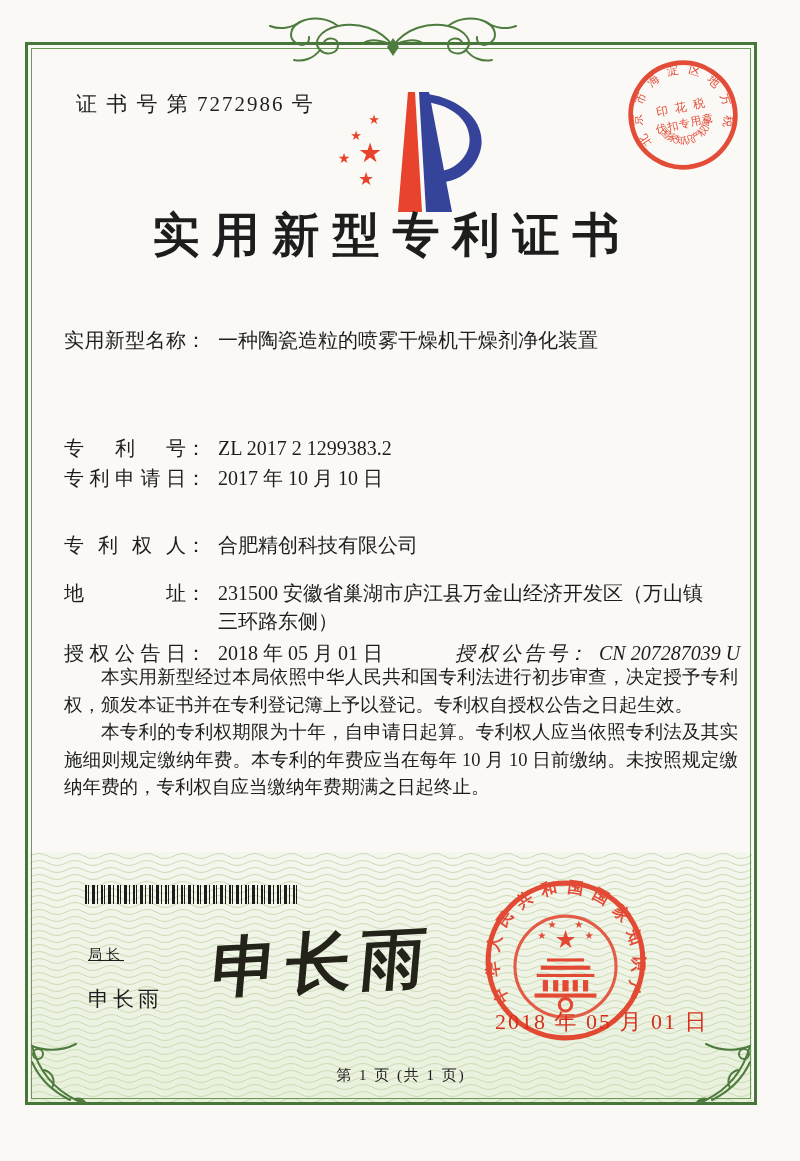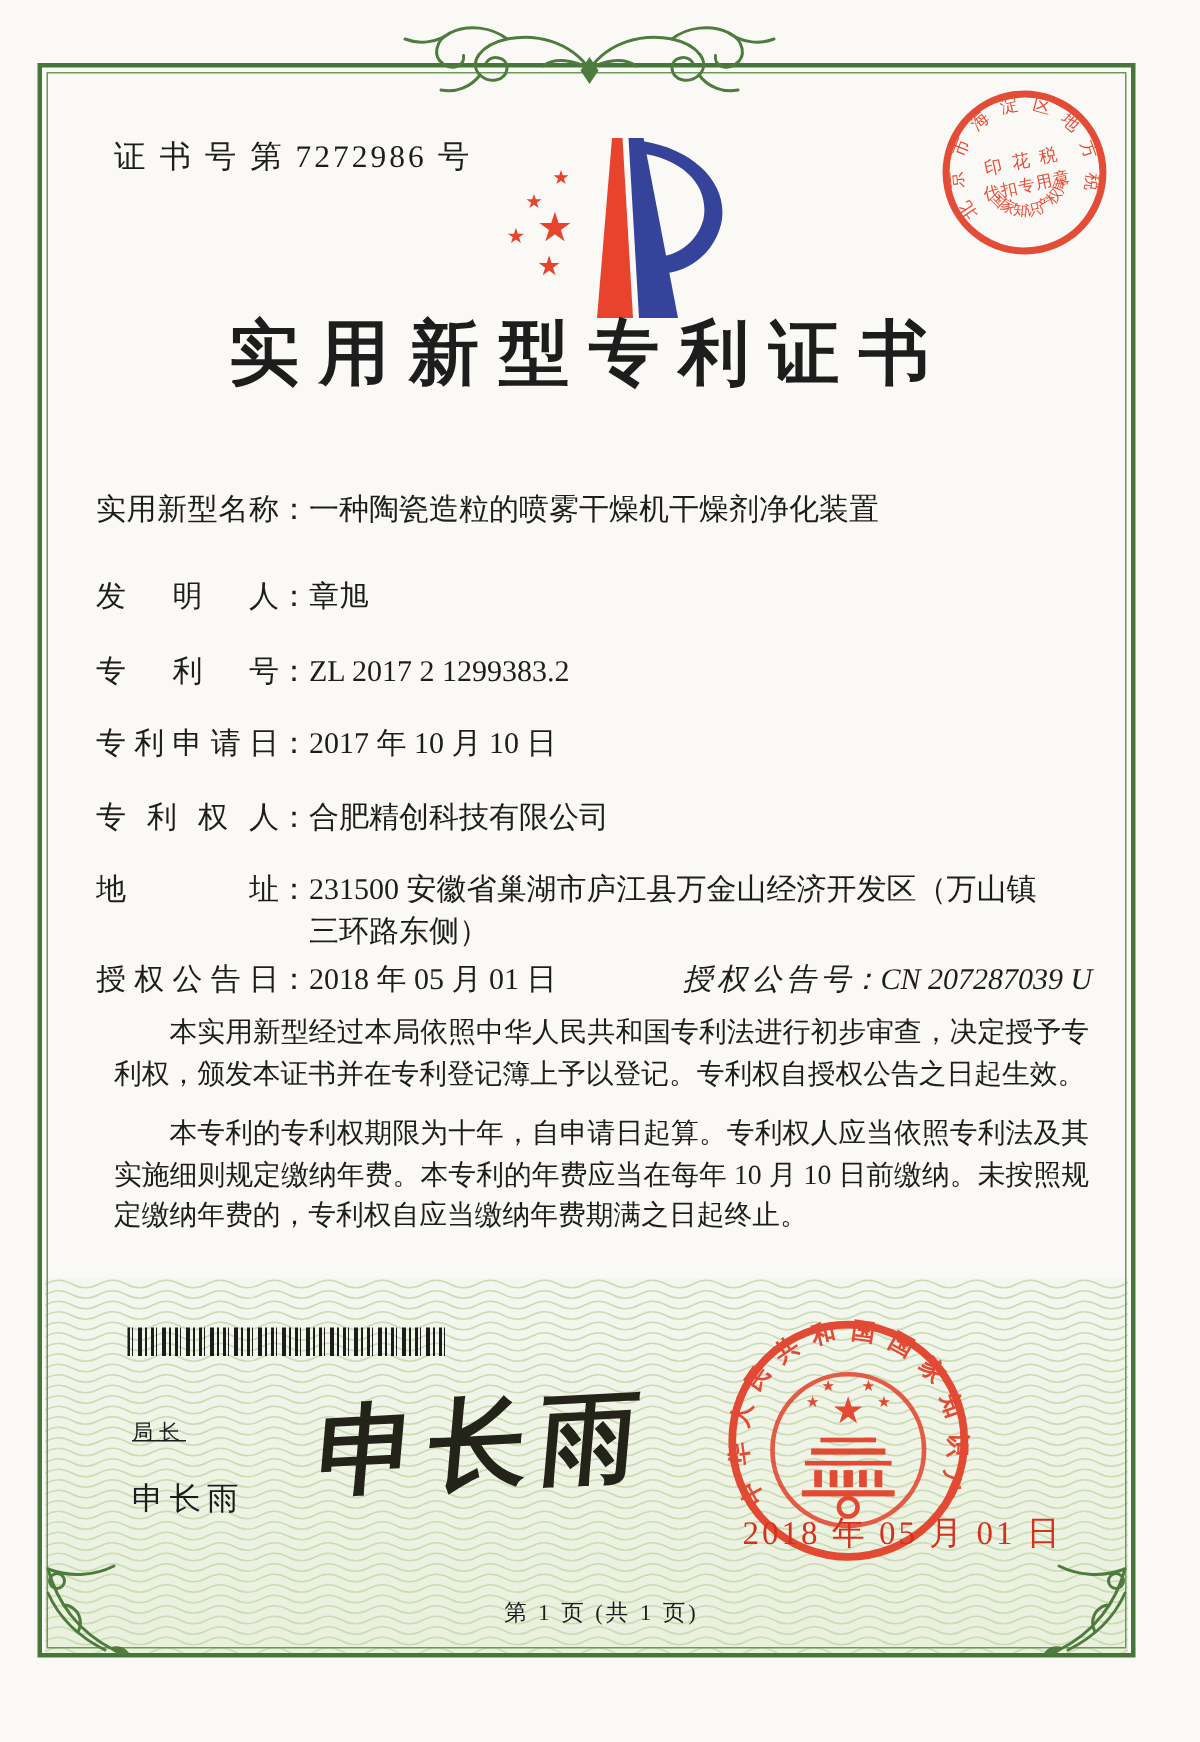--- a/index.html
+++ b/index.html
@@ -29,28 +29,28 @@
   
   .cert-no{position:absolute;left:76px;top:90px;font-size:21px;letter-spacing:2px;z-index:2;}
   .logo{position:absolute;left:316px;top:88px;width:170px;height:128px;z-index:2;}
   .title{position:absolute;left:25px;right:40px;top:204px;text-align:center;
     font-size:47px;font-weight:bold;letter-spacing:13px;padding-left:0;z-index:2;}
   
   .row{position:absolute;left:64px;right:58px;font-size:20px;line-height:28px;z-index:2;}
   .flabel{display:inline-block;width:122px;text-align:justify;text-align-last:justify;
     -moz-text-align-last:justify;text-justify:inter-character;vertical-align:top;}
   .colon{vertical-align:top;}
-  .fvalue{display:inline-block;vertical-align:top;white-space:pre-wrap;}
+  .fvalue{display:inline-block;vertical-align:top;white-space:pre-wrap;margin-left:12px;}
   .fvalue.addr{width:500px;font-family:Liberation Serif, serif;}
   .pair2{position:absolute;left:391px;top:0;font-style:italic;}
   .pair2 .flabel{width:112px;}
   
   .paras{position:absolute;left:64px;right:62px;top:664px;font-size:18.5px;
     line-height:27.5px;text-align:justify;z-index:2;}
-  .paras p{margin:12px;text-indent:2em;}
+  .paras p{margin:0;text-indent:2em;}
   
   .barcode{position:absolute;left:85px;top:885px;width:212px;height:19px;z-index:2;
     background:repeating-linear-gradient(90deg,
       #1c1c1c 0 2px,transparent 2px 3px,
       #1c1c1c 3px 4px,transparent 4px 7px,
       #1c1c1c 7px 10px,transparent 10px 12px,
       #1c1c1c 12px 13px,transparent 13px 16px);}
   .officer-title{position:absolute;left:88px;top:946px;font-size:14px;letter-spacing:4px;z-index:2;text-decoration:underline;}
   .officer-name{position:absolute;left:88px;top:985px;font-size:21px;letter-spacing:4px;z-index:2;}
   .signature{position:absolute;left:212px;top:918px;width:230px;font-size:66px;
@@ -164,27 +164,24 @@
     <path d="M92 4 L82 124 L106 124 L99 4 Z" fill="#e8432c"></path>
     <path d="M103 4 L110 124 L136 124 L113 4 Z" fill="#35439a"></path>
     <path d="M112 6 C150 12 172 38 164 64 C157 86 136 97 116 94 L114 83 C133 86 149 74 153 58 C157 37 141 18 110 14 Z" fill="#35439a"></path>
   </svg>
 
   <div class="title">实用新型专利证书</div>
 
   <div class="row" style="top:326px">
     <span class="flabel">实用新型名称</span><span class="colon">：</span><span class="fvalue">一种陶瓷造粒的喷雾干燥机干燥剂净化装置</span>
   </div>
-  <div class="row" style="top:384px">
-    <span class="flabel">发明人</span><span class="colon">：</span><span class="fvalue">章旭</span>
-  </div>
   <div class="row" style="top:434px">
     <span class="flabel">专利号</span><span class="colon">：</span><span class="fvalue">ZL 2017 2 1299383.2</span>
   </div>
-  <div class="row" style="top:482px">
+  <div class="row" style="top:464px">
     <span class="flabel">专利申请日</span><span class="colon">：</span><span class="fvalue">2017 年 10 月 10 日</span>
   </div>
   <div class="row" style="top:531px">
     <span class="flabel">专利权人</span><span class="colon">：</span><span class="fvalue">合肥精创科技有限公司</span>
   </div>
   <div class="row" style="top:579px">
     <span class="flabel">地址</span><span class="colon">：</span><span class="fvalue addr">231500 安徽省巢湖市庐江县万金山经济开发区（万山镇
 三环路东侧）</span>
   </div>
   <div class="row" style="top:639px">

